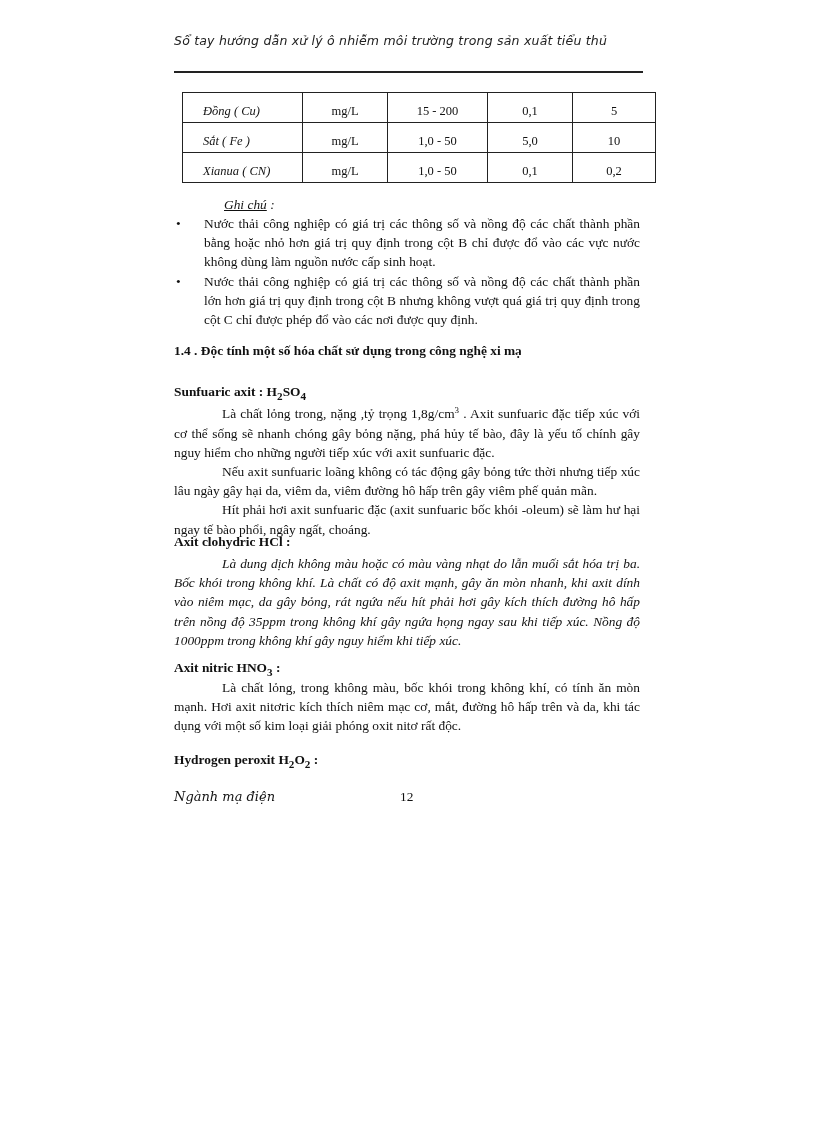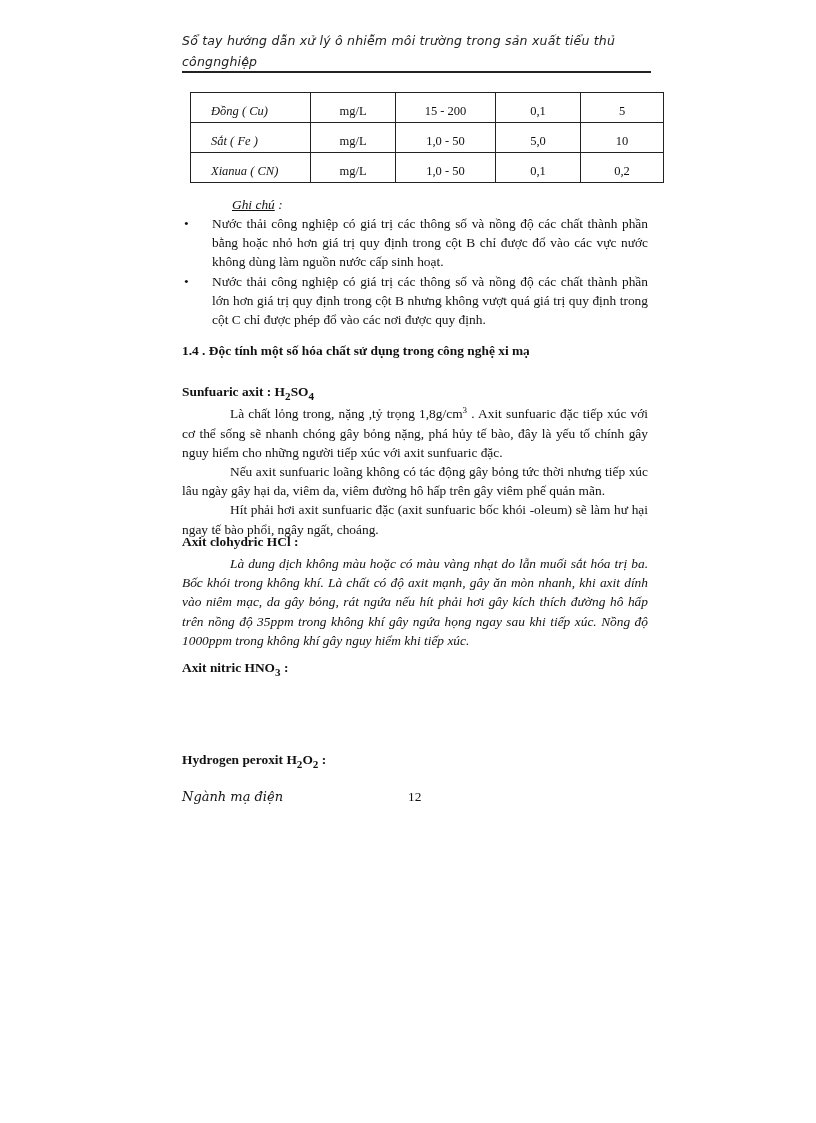--- a/index.html
+++ b/index.html
@@ -1,18 +1,18 @@
 <!DOCTYPE html>
 <html><head>
   <meta charset="utf-8">
   <style>
     html, body { margin: 0; padding: 0; background: #ffffff; }
     body { width: 816px; height: 1123px; position: relative; overflow: hidden;
            font-family: "Liberation Serif", serif; color: #111; }
-    .page { position: absolute; left: 0; top: 0; width: 682px; height: 1123px; margin-left: 8px; }
+    .page { position: absolute; left: 0; top: 0; width: 682px; height: 1123px; }
 
     .running-header { position: absolute; left: 174px; top: 30px; width: 470px;
       font-family: "DejaVu Sans", sans-serif; font-style: italic; font-size: 12.5px;
       line-height: 21px; color: #222; letter-spacing: 0.2px; }
     .header-rule { position: absolute; left: 174px; top: 71px; width: 469px;
       height: 0; border-top: 2.5px solid #222; }
 
     table.limits { position: absolute; left: 182px; top: 92px; border-collapse: collapse;
       font-size: 12.5px; }
     table.limits td { border: 1px solid #222; height: 26px; padding: 0; vertical-align: bottom;
@@ -36,21 +36,20 @@
       font-style: italic; font-weight: normal; font-size: 13px; }
     .footer-page { position: absolute; left: 400px; top: 789px; font-size: 13.4px; }
   </style>
 </head>
 <body>
 
 <div class="page">
 
   <div class="running-header">
     <div>Sổ tay hướng dẫn xử lý ô nhiễm môi trường trong sản xuất tiểu thủ</div>
-    <div>côngnghiệp</div>
   </div>
   <div class="header-rule"></div>
 
   <table class="limits">
     <tbody>
         <tr>
       <td class="c1 name">Đồng ( Cu)</td>
       <td class="c2">mg/L</td>
       <td class="c3">15 - 200</td>
       <td class="c4">0,1</td>
@@ -93,18 +92,21 @@
     <p class="para">Nếu axit sunfuaric  loãng không có tác động gây bỏng tức thời nhưng tiếp xúc lâu ngày gây hại da, viêm da, viêm đường hô hấp trên gây viêm phế quản mãn.</p>
     <p class="para">Hít phải hơi axit sunfuaric đặc (axit sunfuaric bốc khói -oleum) sẽ làm hư hại ngay tế bào phổi, ngây ngất, choáng.</p>
   </div>
 
   <div class="heading" style="top:534px;">Axit clohydric  HCl  :</div>
   <div class="text" style="top:554px;font-style:italic;">
     <p class="para">Là dung dịch không màu hoặc có màu vàng nhạt do lẫn muối sắt hóa trị ba. Bốc khói trong không khí. Là chất có độ axit mạnh, gây ăn mòn nhanh, khi axit dính vào niêm mạc, da gây bỏng, rát ngứa nếu hít phải hơi gây kích thích đường hô hấp trên nồng độ 35ppm trong không khí gây ngứa họng ngay sau khi tiếp xúc. Nồng độ 1000ppm trong không khí gây nguy hiểm khi tiếp xúc.</p>
   </div>
 
   <div class="heading" style="top:660px;"><span>Axit nitric  HNO</span><sub>3</sub><span>  :</span></div>
+  <div class="text" style="top:678px;">
+    <p class="para">Là chất lỏng, trong không màu, bốc khói trong không khí, có tính ăn mòn mạnh. Hơi axit nitơric  kích thích niêm mạc cơ, mắt, đường hô hấp trên và da, khi tác dụng với một số kim loại giải phóng oxit nitơ rất độc.</p>
+  </div>
 
   <div class="heading" style="top:752px;"><span>Hydrogen peroxit H</span><sub>2</sub><span>O</span><sub>2</sub><span>  :</span></div>
 
   <div class="footer-left">Ngành mạ điện</div>
   <div class="footer-page">12</div>
 </div>
 
 </body></html>

